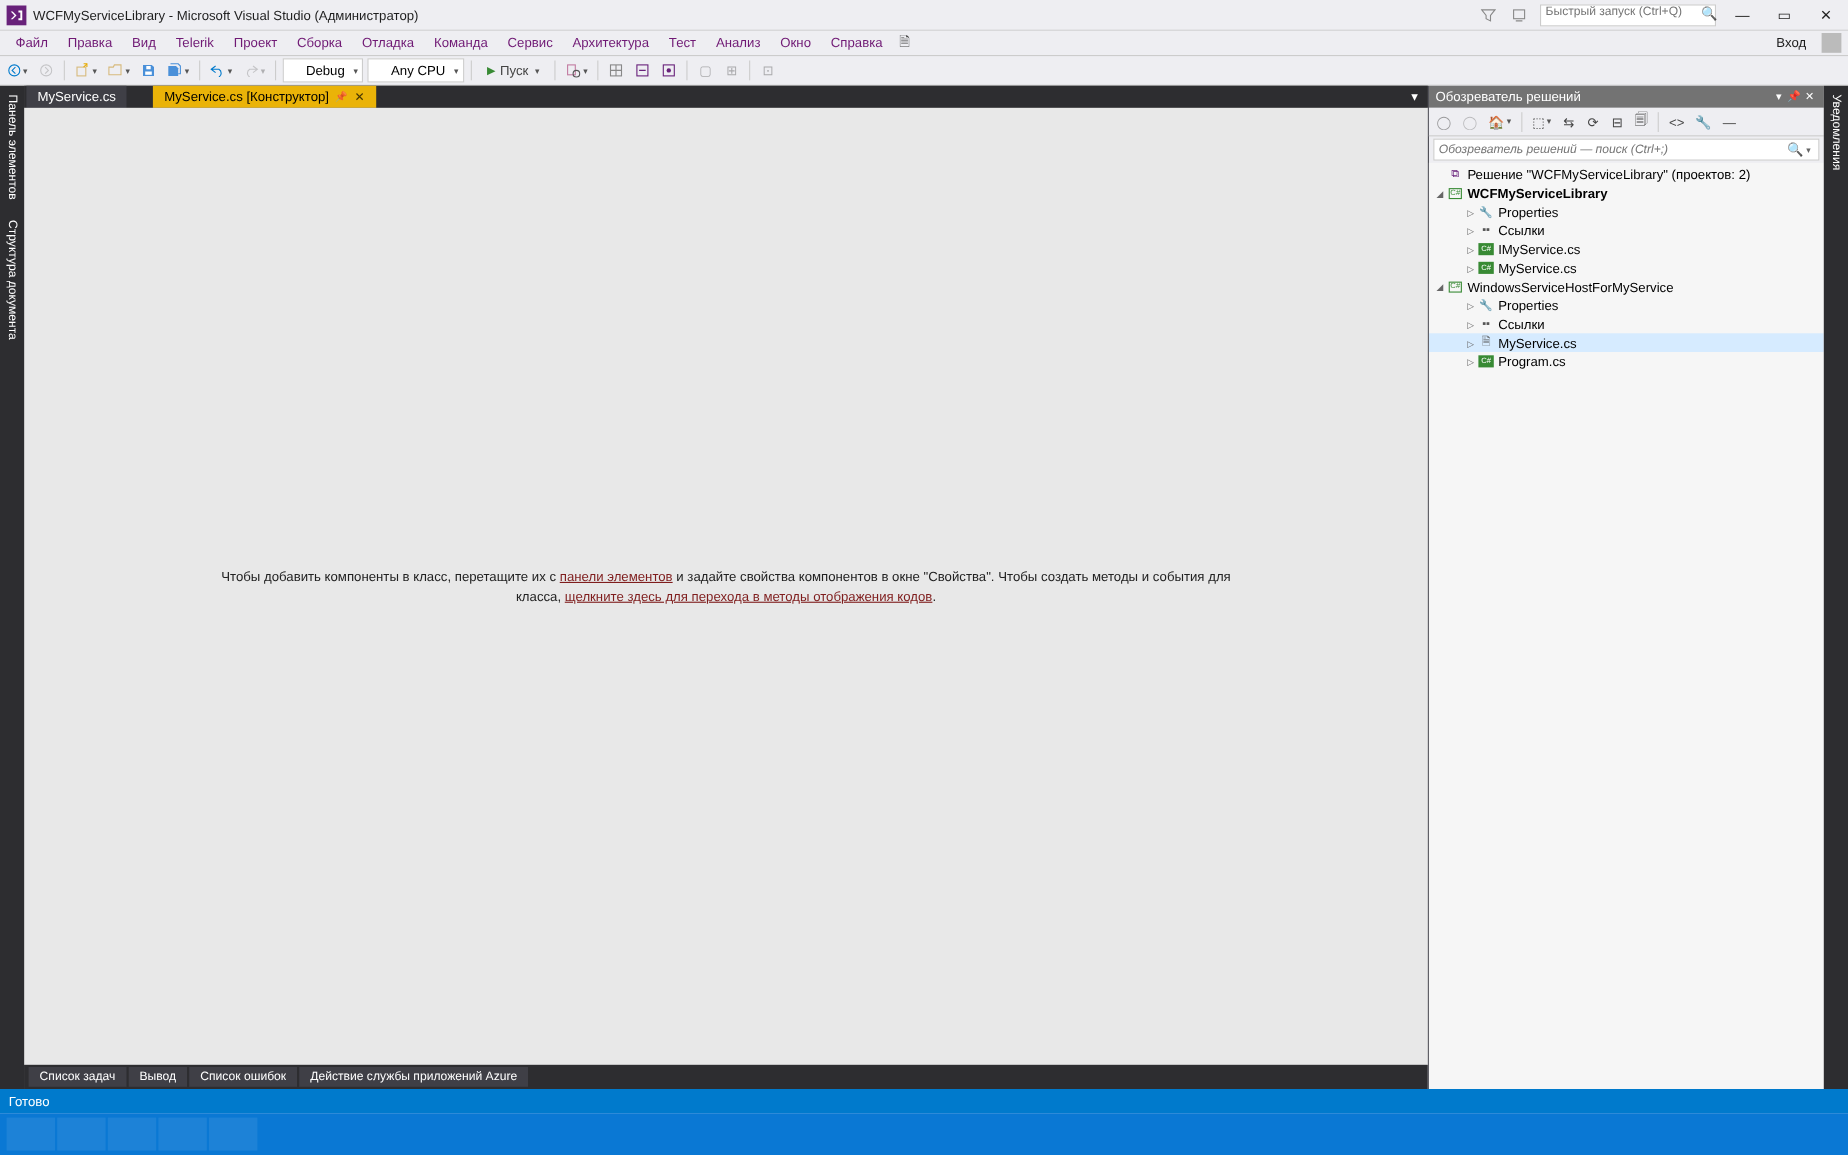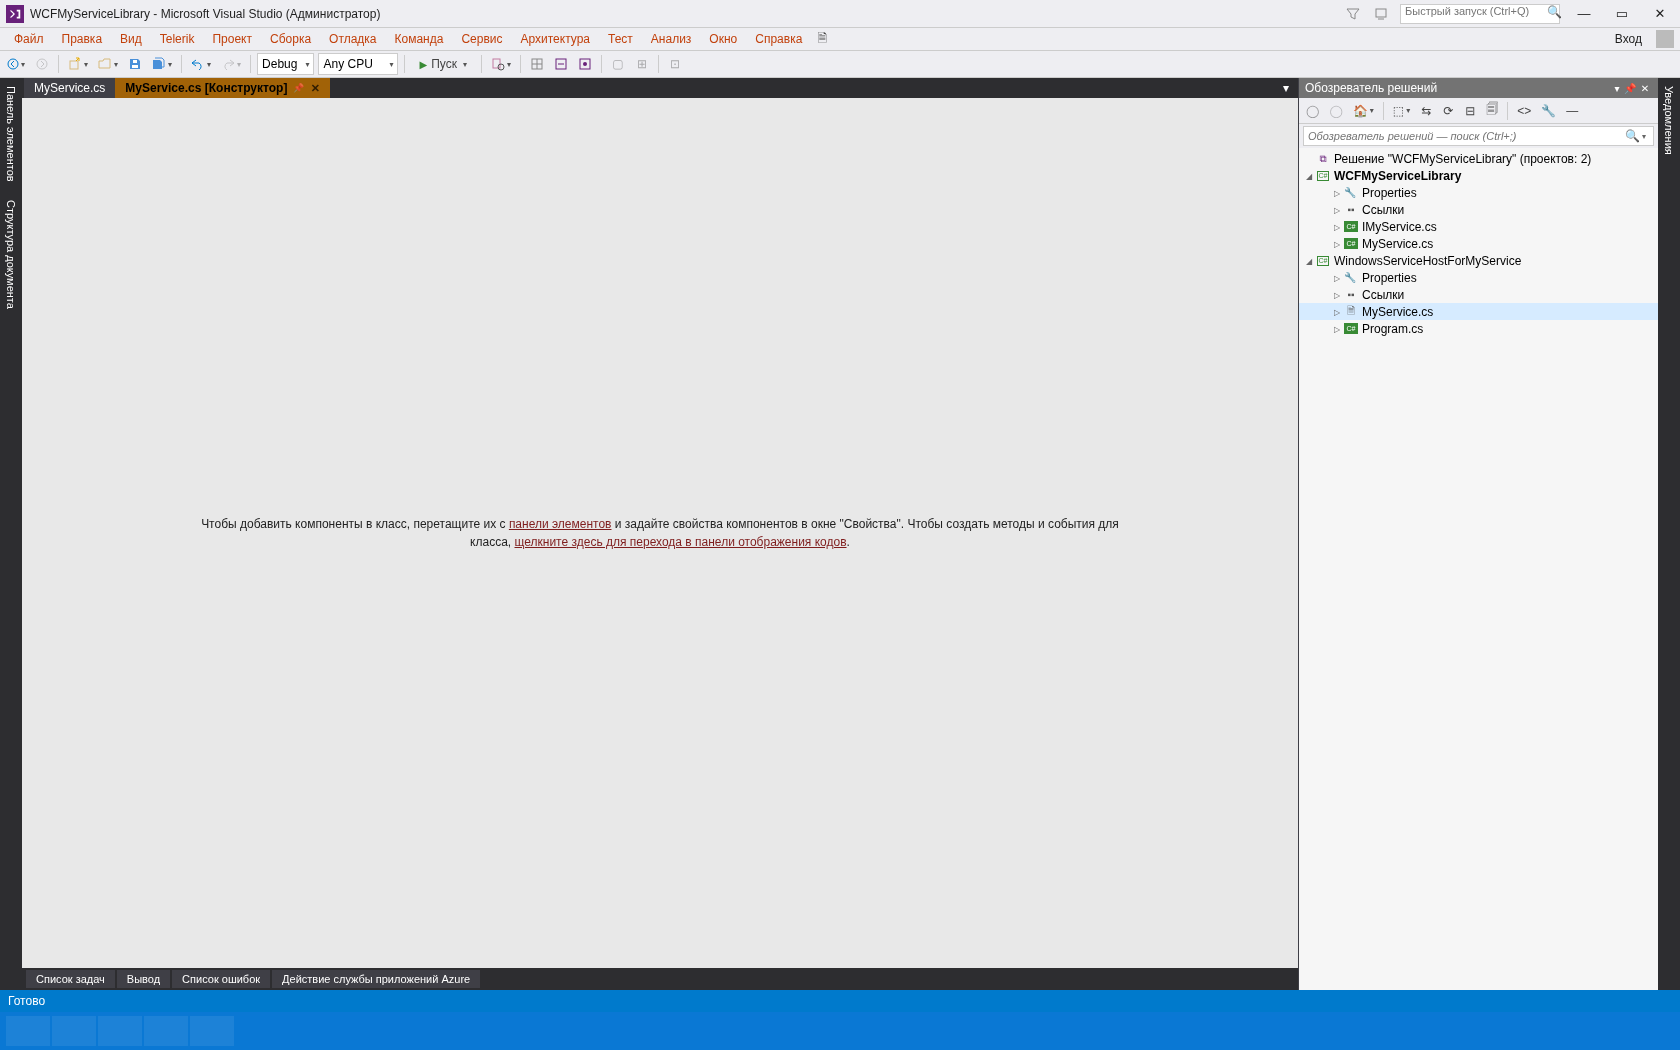--- a/index.html
+++ b/index.html
@@ -13,48 +13,48 @@
 .title-bar .spacer { flex: 1; }
 .title-bar .title-icons { display: flex; align-items: center; gap: 10px; }
 .title-icons .icon-btn { width: 18px; height: 18px; display: flex; align-items: center; justify-content: center; color: #555; }
 .quick-launch { width: 160px; height: 20px; border: 1px solid #ccc; background: #fff; display: flex; align-items: flex-start; padding: 0 4px; }
 .quick-launch input { border: none; outline: none; flex: 1; font-size: 11px; background: transparent; }
 .quick-launch .srch { width: 14px; color: #666; }
 .win-btn { width: 28px; height: 20px; display: flex; align-items: center; justify-content: center; font-size: 13px; color: #222; }
 
 
 .menu-bar { height: 22px; background: #eeeef2; display: flex; align-items: center; padding: 0 6px; gap: 2px; }
-.menu-bar .menu-item { padding: 2px 8px; color: #c2410c; cursor: default; }
+.menu-bar .menu-item { padding: 2px 8px; color: #701a75; cursor: default; }
 .menu-bar .spacer { flex: 1; }
 .menu-bar .login-link { padding: 2px 8px; color: #1e1e1e; }
 .menu-bar .avatar-box { width: 18px; height: 18px; background: #bbb; margin-left: 4px; }
 
 
 .toolbar { height: 28px; background: #eeeef2; border-top: 1px solid #ccc; border-bottom: 1px solid #ccc; display: flex; align-items: center; padding: 0 4px; gap: 4px; }
 .tb-btn { height: 22px; min-width: 20px; padding: 0 3px; display: flex; align-items: center; justify-content: center; color: #444; position: relative; }
 .tb-sep { width: 1px; height: 18px; background: #ccc; margin: 0 2px; }
 .tb-dd-caret::after { content: "▾"; font-size: 8px; margin-left: 2px; color: #555; }
-.tb-select { height: 22px; border: 1px solid #ccc; background: #fff; padding: 0 16px 0 4px; display: flex; align-items: center; position: relative; min-width: 54px; }
+.tb-select { height: 22px; border: 1px solid #ccc; background: #fff; padding: 0 16px 0 20px; display: flex; align-items: center; position: relative; min-width: 54px; }
 .tb-select::after { content: "▾"; position: absolute; right: 4px; font-size: 8px; color: #555; }
 .tb-start { display: flex; align-items: center; gap: 4px; padding: 0 8px; }
 .tb-start .play { color: #388a34; font-size: 10px; }
 
 
 .main { flex: 1; display: flex; min-height: 0; }
 .left-strip { width: 22px; background: #2d2d30; display: flex; flex-direction: column; align-items: center; color: #fff; }
 .left-strip .vtab { writing-mode: vertical-rl; text-orientation: mixed; padding: 8px 2px; font-size: 11px; color: #fff; cursor: default; }
 .left-strip .vtab + .vtab { margin-top: 2px; }
 .right-strip { width: 22px; background: #2d2d30; display: flex; flex-direction: column; align-items: center; color: #fff; }
 .right-strip .vtab { writing-mode: vertical-rl; text-orientation: mixed; padding: 8px 2px; font-size: 11px; color: #fff; }
 
 .center { flex: 1; display: flex; flex-direction: column; min-width: 0; background: #2d2d30; }
 .doc-tab-row { height: 20px; background: #2d2d30; display: flex; align-items: flex-end; padding-left: 2px; position: relative; }
 .doc-tab { height: 20px; padding: 0 10px; display: flex; align-items: center; gap: 6px; font-size: 11px; cursor: default; }
 .doc-tab.inactive { background: #3f3f46; color: #fff; }
-.doc-tab.active { background: #a16207; color: #000; font-weight: bold; }
+.doc-tab.active { background: #eab308; color: #000; font-weight: normal; margin-left: 24px; }
 .doc-tab .pin { font-size: 9px; opacity: .7; }
 .doc-tab .x { font-size: 11px; opacity: .7; }
 .doc-tab-row .doc-dropdown { position: absolute; right: 4px; top: 0; color: #fff; width: 16px; height: 20px; display: flex; align-items: center; justify-content: center; }
 
 .designer { flex: 1; background: #e8e8e8; position: relative; display: flex; align-items: center; justify-content: center; color: #222;}
 .designer-body { border: 0; width: 100%; height: 100%; display: flex; align-items: center; justify-content: center;}
 .designer-msg { max-width: 960px; text-align: center; font-size: 13px; line-height: 1.35; }
 .designer-msg .lnk { color: #7f1d1d; text-decoration: underline; cursor: pointer; }
 
 
@@ -266,21 +266,21 @@
         <span>MyService.cs [Конструктор]</span>
         <span class="pin">📌</span>
         <span class="x">✕</span>
       </div>
       <span class="doc-dropdown">▾</span>
     </div>
 
     <div class="designer">
       <div class="designer-body">
         <div class="designer-msg">
-          <span>Чтобы добавить компоненты в класс, перетащите их с </span><span class="lnk">панели элементов</span><span> и задайте свойства компонентов в окне "Свойства". Чтобы создать методы и события для класса, </span><span class="lnk">щелкните здесь для перехода в панели отображения кодов</span><span>.</span>
+          <span>Чтобы добавить компоненты в класс, перетащите их с </span><span class="lnk">панели элементов</span><span> и задайте свойства компонентов в окне "Свойства". Чтобы создать методы и события для класса, </span><span class="lnk">щелкните здесь для перехода в методы отображения кодов</span><span>.</span>
         </div>
       </div>
     </div>
 
     <div class="bottom-tools">
       <div class="btab">Список задач</div>
       <div class="btab">Вывод</div>
       <div class="btab">Список ошибок</div>
       <div class="btab">Действие службы приложений Azure</div>
     </div>

